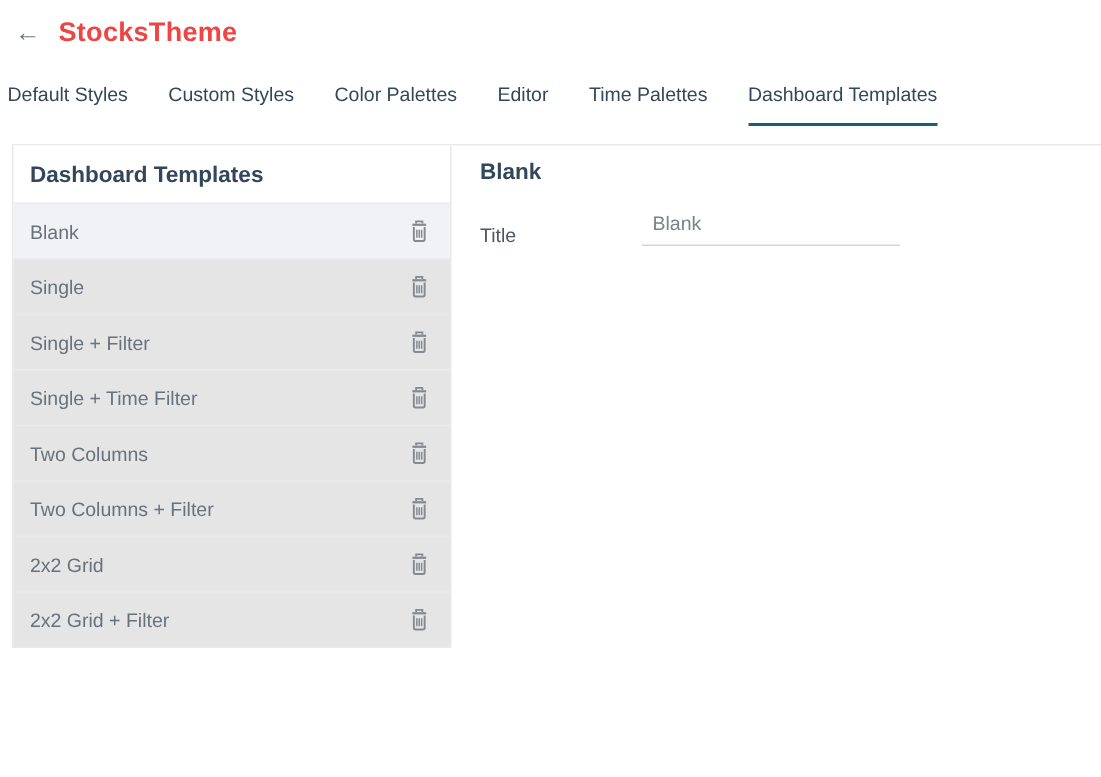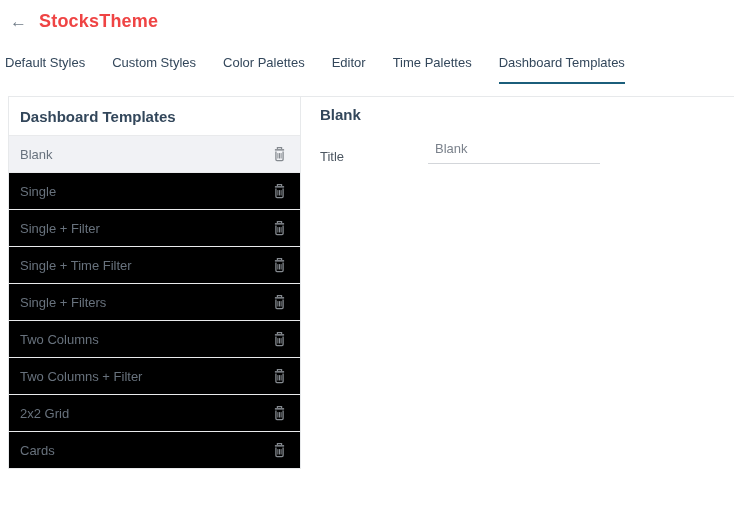--- a/index.html
+++ b/index.html
@@ -61,21 +61,21 @@
     padding-left: 11px;
     font-size: 15px; font-weight: 700; color: #33475b;
     border-bottom: 1px solid #e9eaec;
   }
   .list-row {
     height: 37px; display: flex; align-items: center;
     justify-content: space-between;
     padding: 0 13px 0 11px;
     border-bottom: 1px solid #e9eaec;
     font-size: 13px; color: #68727d;
-    cursor: pointer; background: #000000;
+    cursor: pointer; background: #e5e5e5;
   }
   .list-row.selected { background: #f1f2f5; }
   .row-label { flex: 1; }
   .trash-btn {
     width: 16px; height: 17px; display: flex;
     align-items: center; justify-content: center;
     cursor: pointer; flex: 0 0 16px;
   }
 
   
@@ -164,31 +164,20 @@
         <span class="trash-btn">
           <svg width="15" height="16" viewBox="0 0 15 16" fill="none" stroke="#858a90">
               <path d="M5.4 3V1.6h4.2V3" stroke-width="1.2"></path>
               <rect x="2.9" y="3.1" width="9.2" height="1.5" fill="#858a90" stroke="none"></rect>
               <path d="M3.9 5.4v8.1a1.1 1.1 0 0 0 1.1 1.1h5a1.1 1.1 0 0 0 1.1-1.1V5.4" stroke-width="1.3"></path>
               <path d="M5.9 7.1v5.4M7.5 7.1v5.4M9.1 7.1v5.4" stroke-width="1"></path>
             </svg>
         </span>
       </div>
 
-      <div class="list-row">
-        <span class="row-label">Single + Filters</span>
-        <span class="trash-btn">
-          <svg width="15" height="16" viewBox="0 0 15 16" fill="none" stroke="#858a90">
-              <path d="M5.4 3V1.6h4.2V3" stroke-width="1.2"></path>
-              <rect x="2.9" y="3.1" width="9.2" height="1.5" fill="#858a90" stroke="none"></rect>
-              <path d="M3.9 5.4v8.1a1.1 1.1 0 0 0 1.1 1.1h5a1.1 1.1 0 0 0 1.1-1.1V5.4" stroke-width="1.3"></path>
-              <path d="M5.9 7.1v5.4M7.5 7.1v5.4M9.1 7.1v5.4" stroke-width="1"></path>
-            </svg>
-        </span>
-      </div>
 
       <div class="list-row">
         <span class="row-label">Two Columns</span>
         <span class="trash-btn">
           <svg width="15" height="16" viewBox="0 0 15 16" fill="none" stroke="#858a90">
               <path d="M5.4 3V1.6h4.2V3" stroke-width="1.2"></path>
               <rect x="2.9" y="3.1" width="9.2" height="1.5" fill="#858a90" stroke="none"></rect>
               <path d="M3.9 5.4v8.1a1.1 1.1 0 0 0 1.1 1.1h5a1.1 1.1 0 0 0 1.1-1.1V5.4" stroke-width="1.3"></path>
               <path d="M5.9 7.1v5.4M7.5 7.1v5.4M9.1 7.1v5.4" stroke-width="1"></path>
             </svg>
@@ -212,32 +201,32 @@
         <span class="trash-btn">
           <svg width="15" height="16" viewBox="0 0 15 16" fill="none" stroke="#858a90">
               <path d="M5.4 3V1.6h4.2V3" stroke-width="1.2"></path>
               <rect x="2.9" y="3.1" width="9.2" height="1.5" fill="#858a90" stroke="none"></rect>
               <path d="M3.9 5.4v8.1a1.1 1.1 0 0 0 1.1 1.1h5a1.1 1.1 0 0 0 1.1-1.1V5.4" stroke-width="1.3"></path>
               <path d="M5.9 7.1v5.4M7.5 7.1v5.4M9.1 7.1v5.4" stroke-width="1"></path>
             </svg>
         </span>
       </div>
 
-
-      <div class="list-row">
-        <span class="row-label">Cards</span>
-        <span class="trash-btn">
-          <svg width="15" height="16" viewBox="0 0 15 16" fill="none" stroke="#858a90">
-              <path d="M5.4 3V1.6h4.2V3" stroke-width="1.2"></path>
-              <rect x="2.9" y="3.1" width="9.2" height="1.5" fill="#858a90" stroke="none"></rect>
-              <path d="M3.9 5.4v8.1a1.1 1.1 0 0 0 1.1 1.1h5a1.1 1.1 0 0 0 1.1-1.1V5.4" stroke-width="1.3"></path>
-              <path d="M5.9 7.1v5.4M7.5 7.1v5.4M9.1 7.1v5.4" stroke-width="1"></path>
-            </svg>
-        </span>
-      </div>
+      <div class="list-row">
+        <span class="row-label">2x2 Grid + Filter</span>
+        <span class="trash-btn">
+          <svg width="15" height="16" viewBox="0 0 15 16" fill="none" stroke="#858a90">
+              <path d="M5.4 3V1.6h4.2V3" stroke-width="1.2"></path>
+              <rect x="2.9" y="3.1" width="9.2" height="1.5" fill="#858a90" stroke="none"></rect>
+              <path d="M3.9 5.4v8.1a1.1 1.1 0 0 0 1.1 1.1h5a1.1 1.1 0 0 0 1.1-1.1V5.4" stroke-width="1.3"></path>
+              <path d="M5.9 7.1v5.4M7.5 7.1v5.4M9.1 7.1v5.4" stroke-width="1"></path>
+            </svg>
+        </span>
+      </div>
+
     </div>
 
     <div class="detail-panel">
       <div class="detail-heading">Blank</div>
       <div class="field-row">
         <div class="field-label">Title</div>
         <input class="field-input" type="text" value="Blank" style="">
       </div>
     </div>
 

